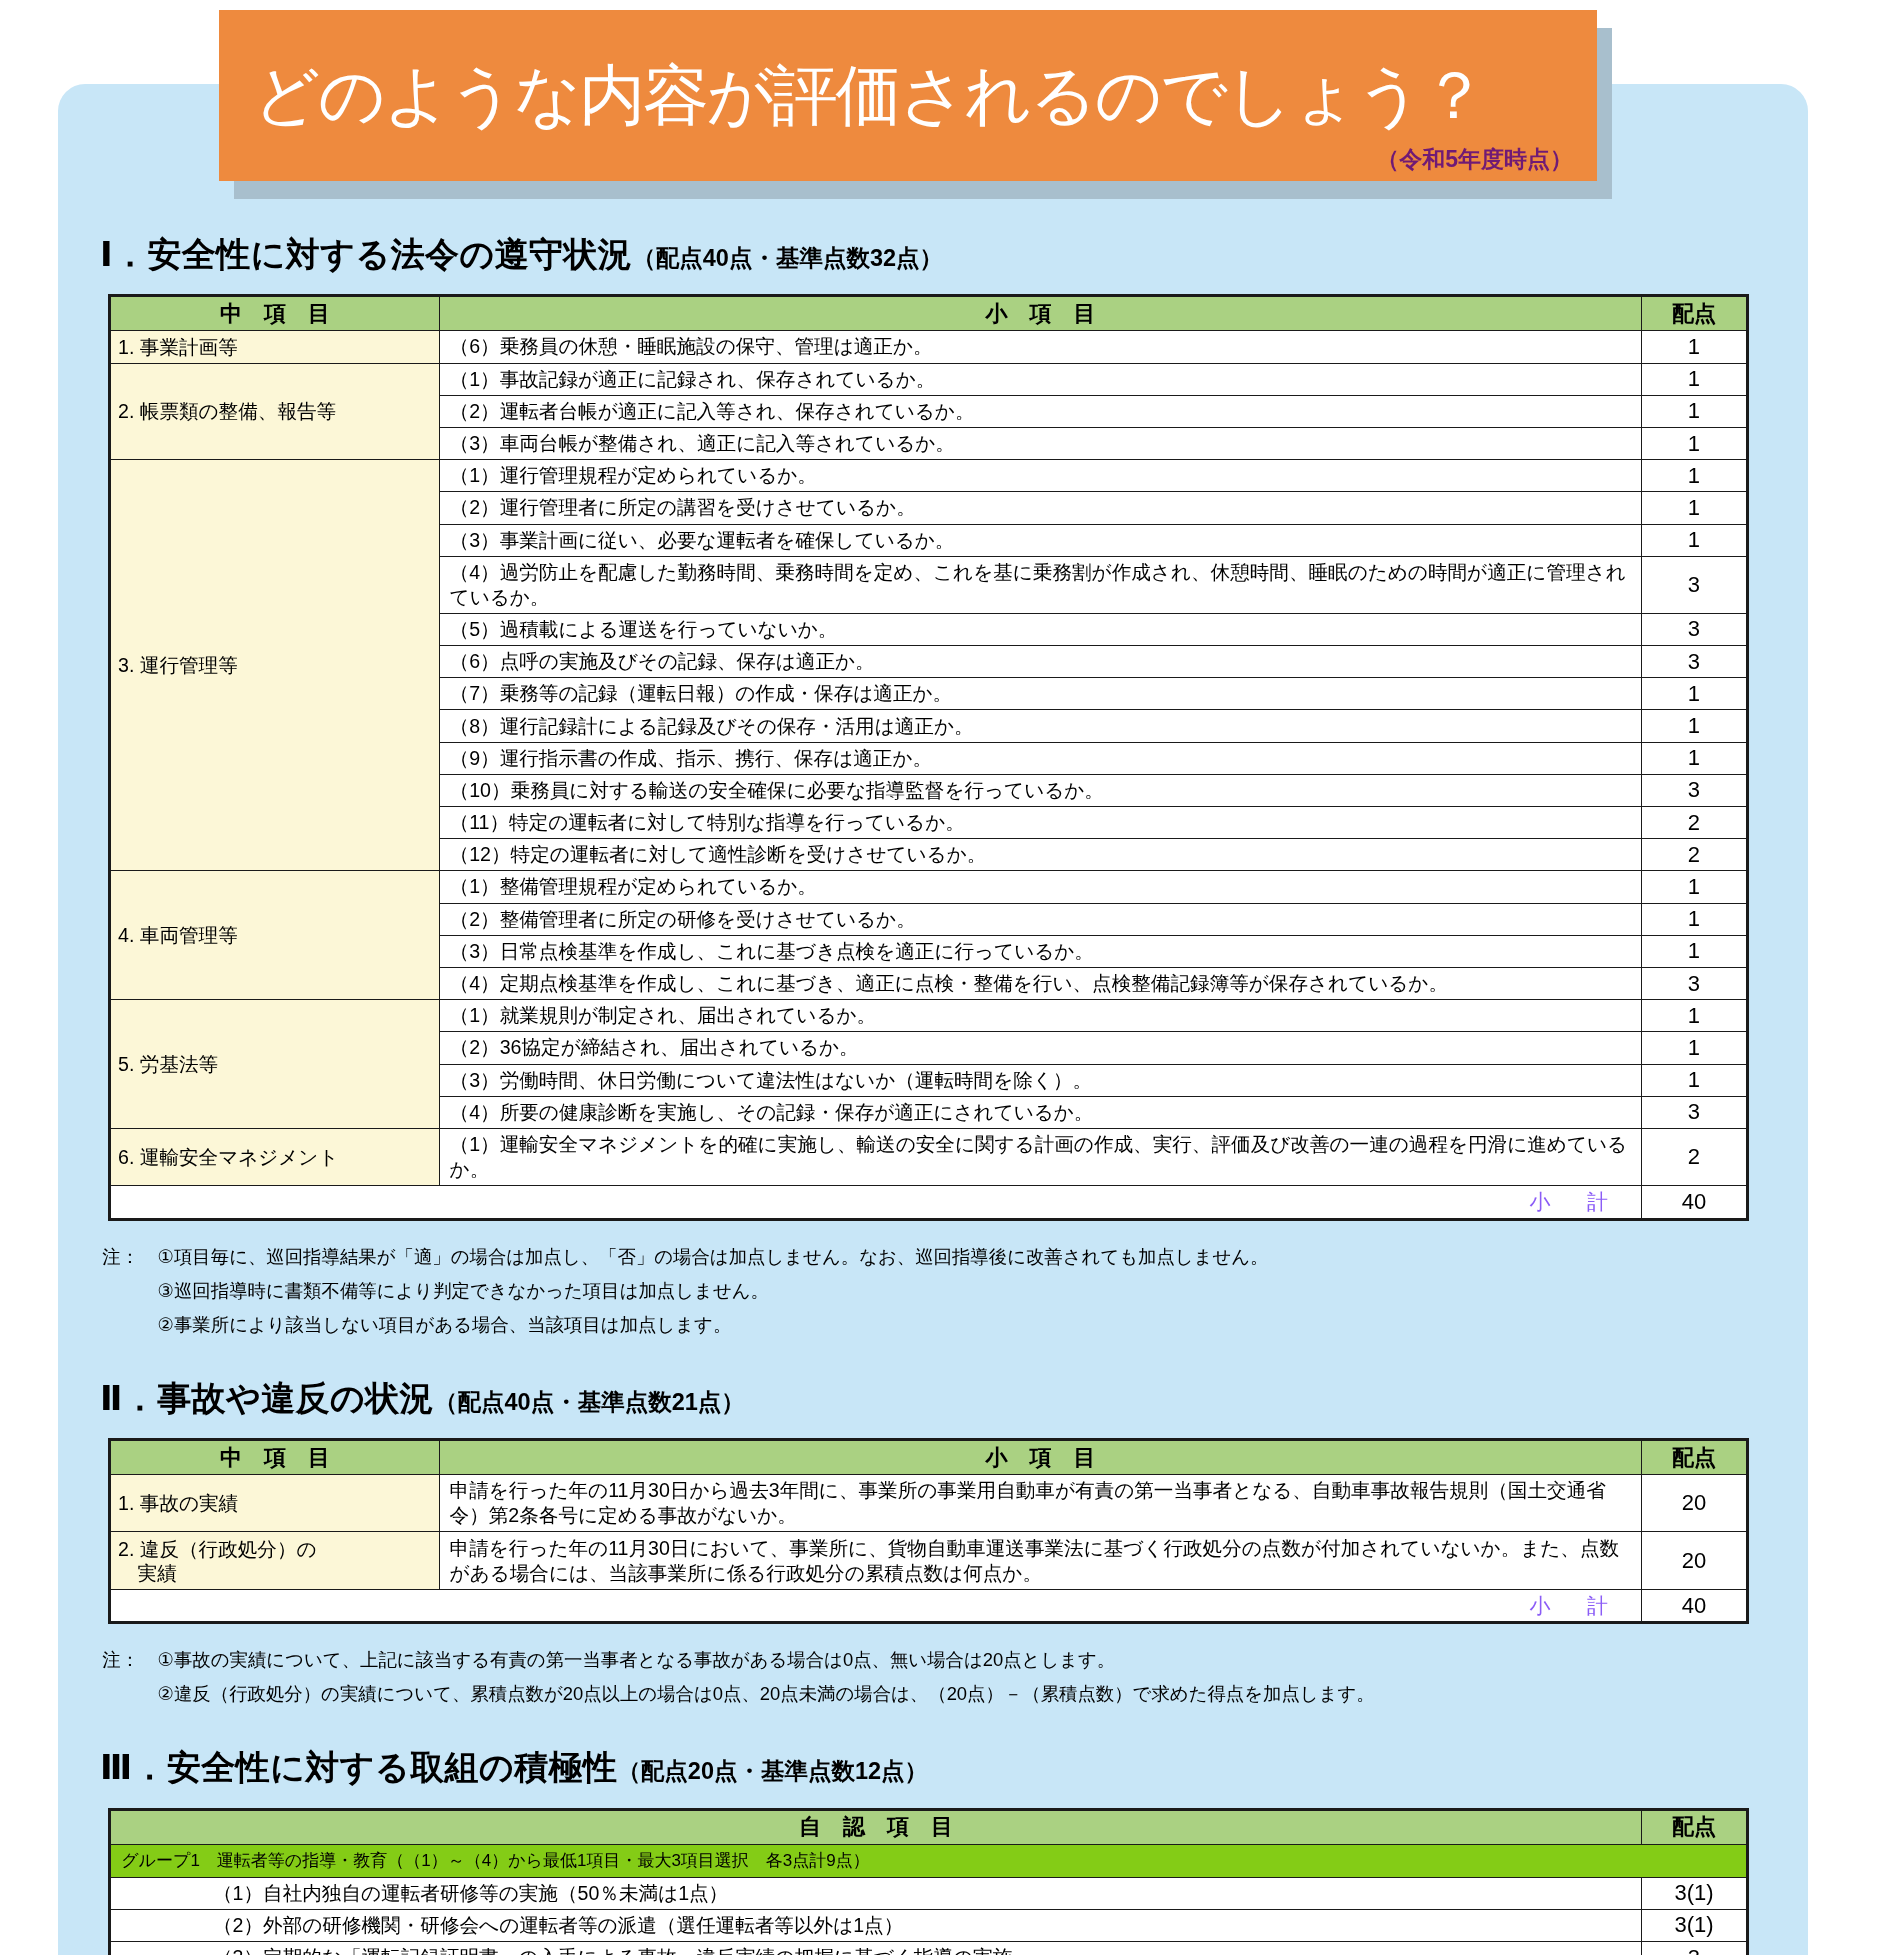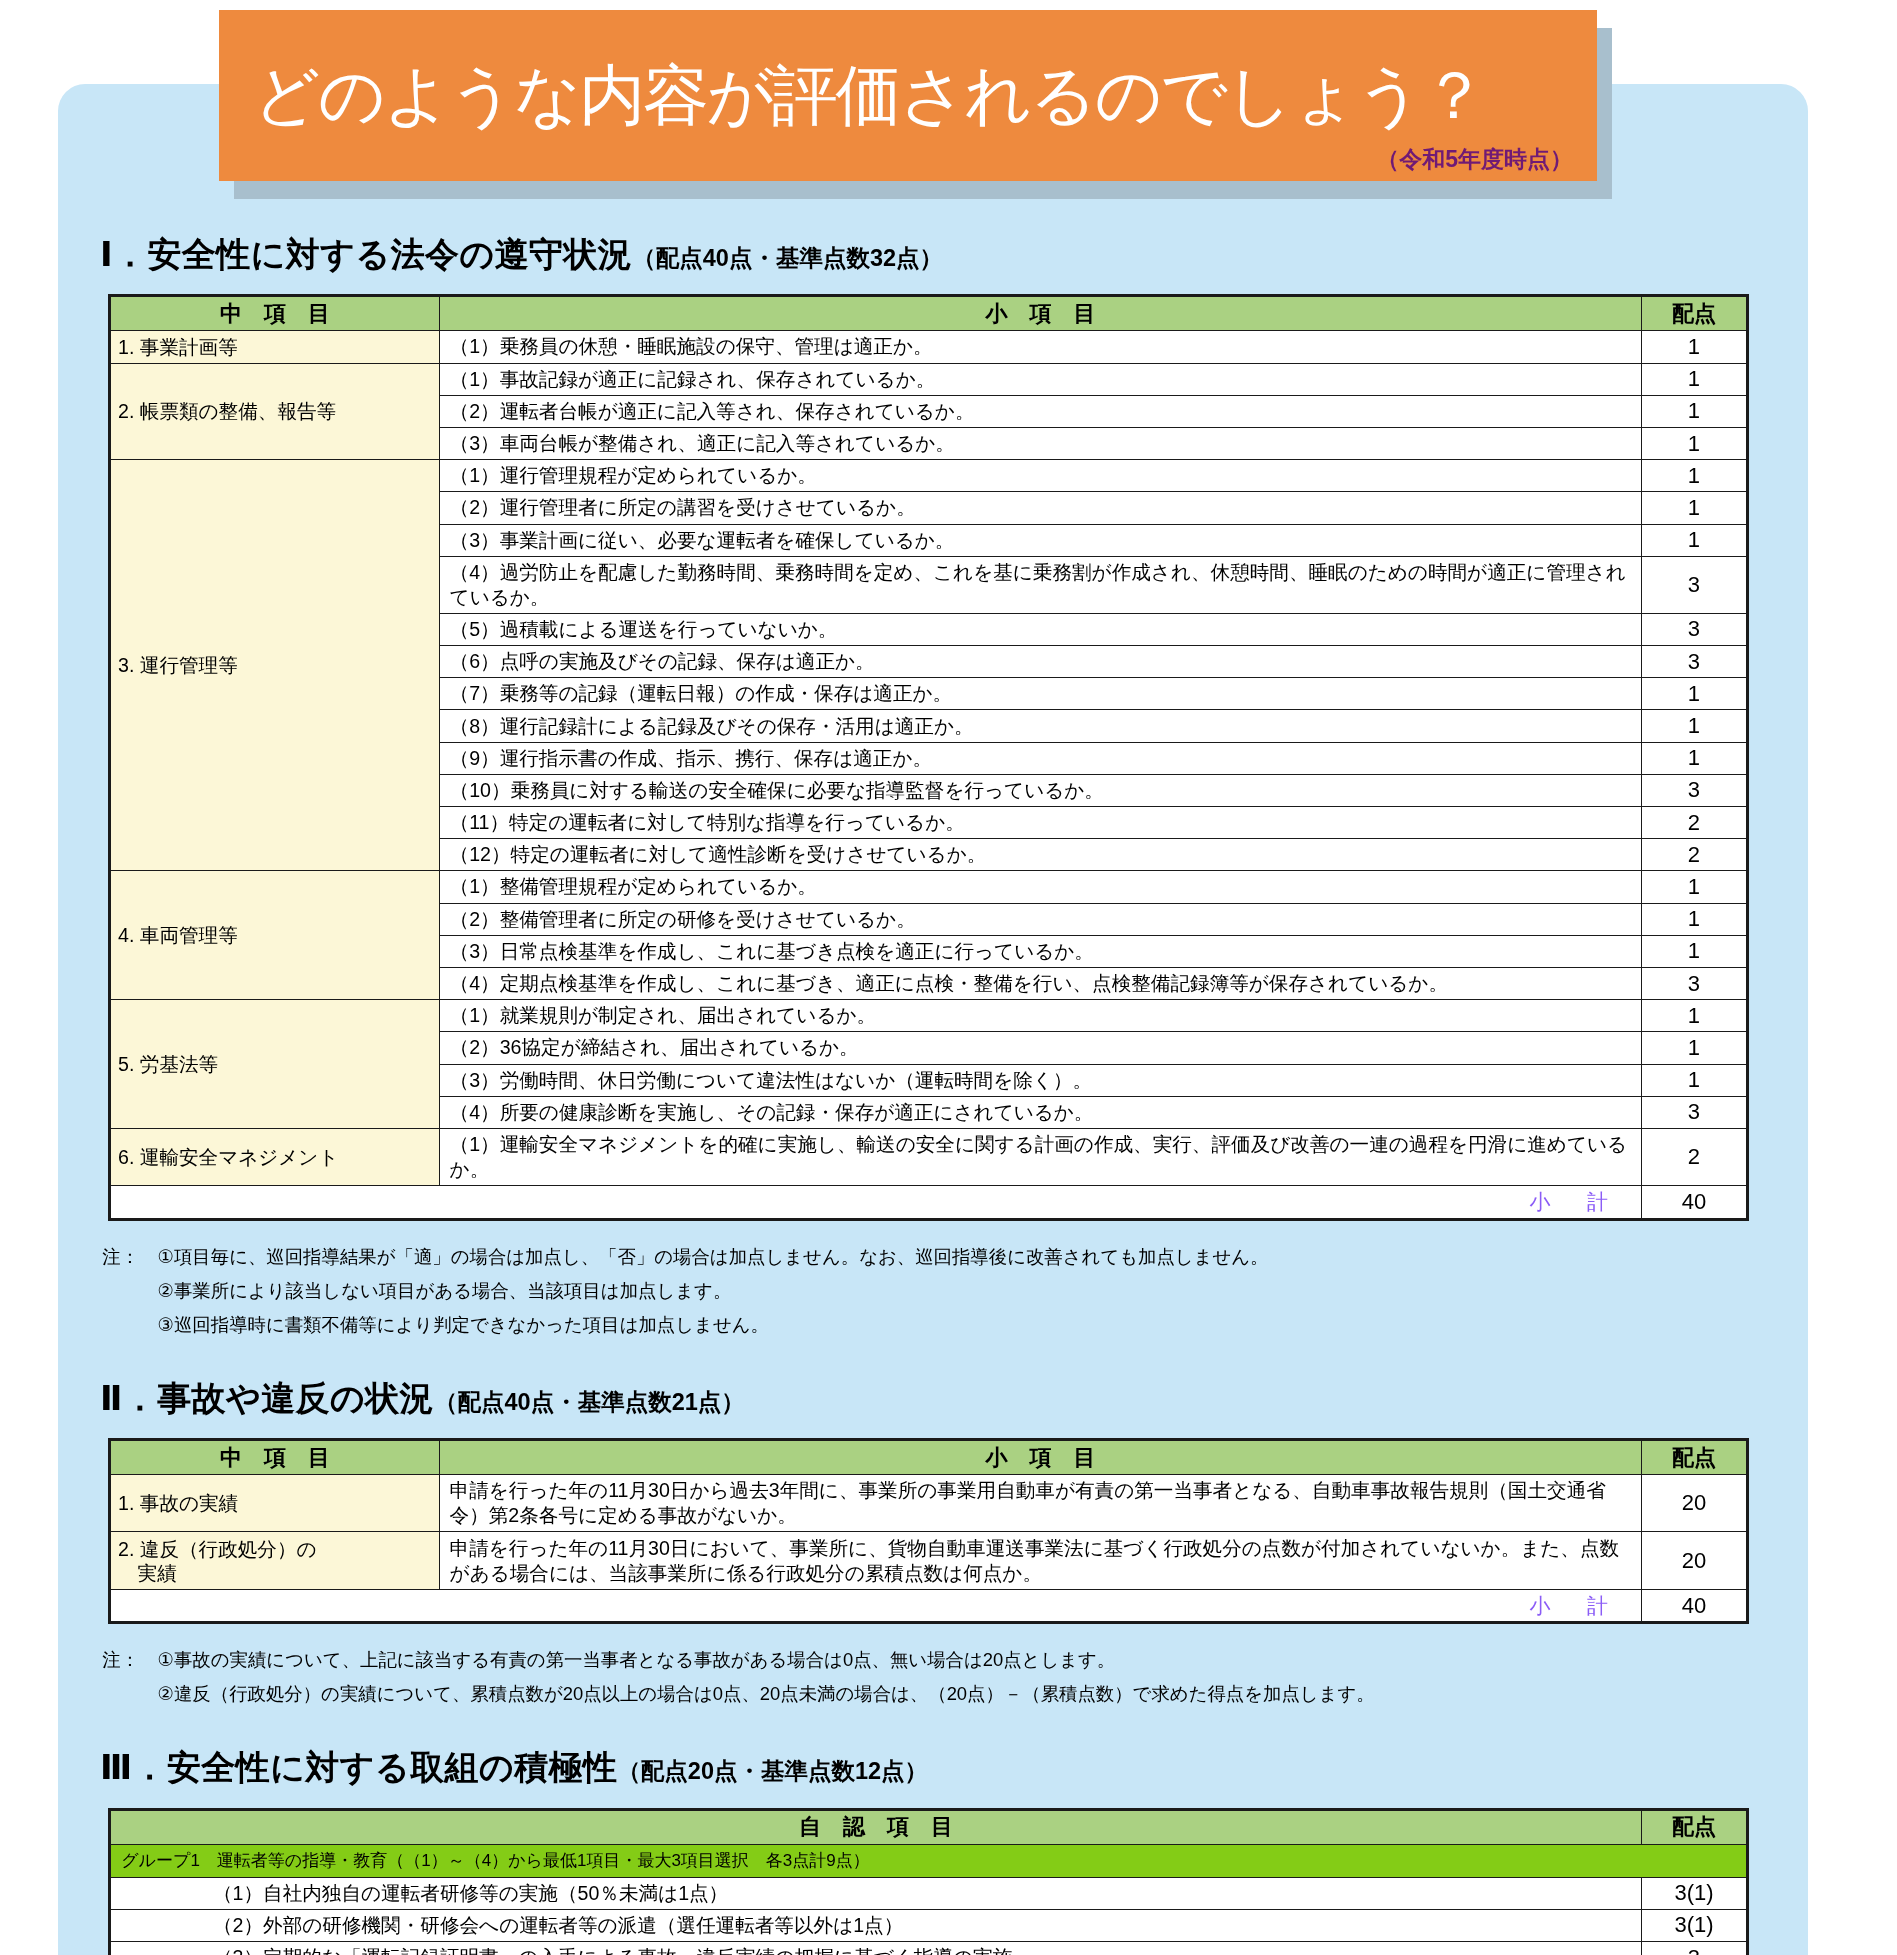--- a/index.html
+++ b/index.html
@@ -81,21 +81,21 @@
       <thead>
         <tr>
           <th>中　項　目</th>
           <th>小　項　目</th>
           <th>配点</th>
         </tr>
       </thead>
       <tbody>
         <tr>
           <td class="mid" rowspan="1">1. 事業計画等</td>
-          <td class="item">（1）乗務員の休憩・睡眠施設の保守、管理は適正か。</td>
+          <td class="item">（6）乗務員の休憩・睡眠施設の保守、管理は適正か。</td>
           <td class="score">1</td>
         </tr>
         <tr>
           <td class="mid" rowspan="3">2. 帳票類の整備、報告等</td>
           <td class="item">（1）事故記録が適正に記録され、保存されているか。</td>
           <td class="score">1</td>
         </tr>
         <tr>
           <td class="item">（2）運転者台帳が適正に記入等され、保存されているか。</td>
           <td class="score">1</td>
@@ -191,21 +191,21 @@
           <td class="mid" rowspan="1">6. 運輸安全マネジメント</td>
           <td class="item">（1）運輸安全マネジメントを的確に実施し、輸送の安全に関する計画の作成、実行、評価及び改善の一連の過程を円滑に進めているか。</td>
           <td class="score">2</td>
         </tr>
         <tr>
           <td class="sub" colspan="2">小　計</td>
           <td class="score">40</td>
         </tr>
       </tbody>
     </table>
-    <div class="notes"><div>注：　①項目毎に、巡回指導結果が「適」の場合は加点し、「否」の場合は加点しません。なお、巡回指導後に改善されても加点しません。</div><div>　　　②事業所により該当しない項目がある場合、当該項目は加点します。</div><div>　　　③巡回指導時に書類不備等により判定できなかった項目は加点しません。</div></div>
+    <div class="notes"><div>注：　①項目毎に、巡回指導結果が「適」の場合は加点し、「否」の場合は加点しません。なお、巡回指導後に改善されても加点しません。</div><div>　　　③巡回指導時に書類不備等により判定できなかった項目は加点しません。</div><div>　　　②事業所により該当しない項目がある場合、当該項目は加点します。</div></div>
     <h2 class="sec-heading">Ⅱ．事故や違反の状況<span class="hnote">（配点40点・基準点数21点）</span></h2>
     <table class="score-table">
       <colgroup>
         <col style="width: 330px;">
         <col style="width: 1201px;">
         <col style="width: 106px;">
       </colgroup>
       <thead>
         <tr>
           <th>中　項　目</th>

